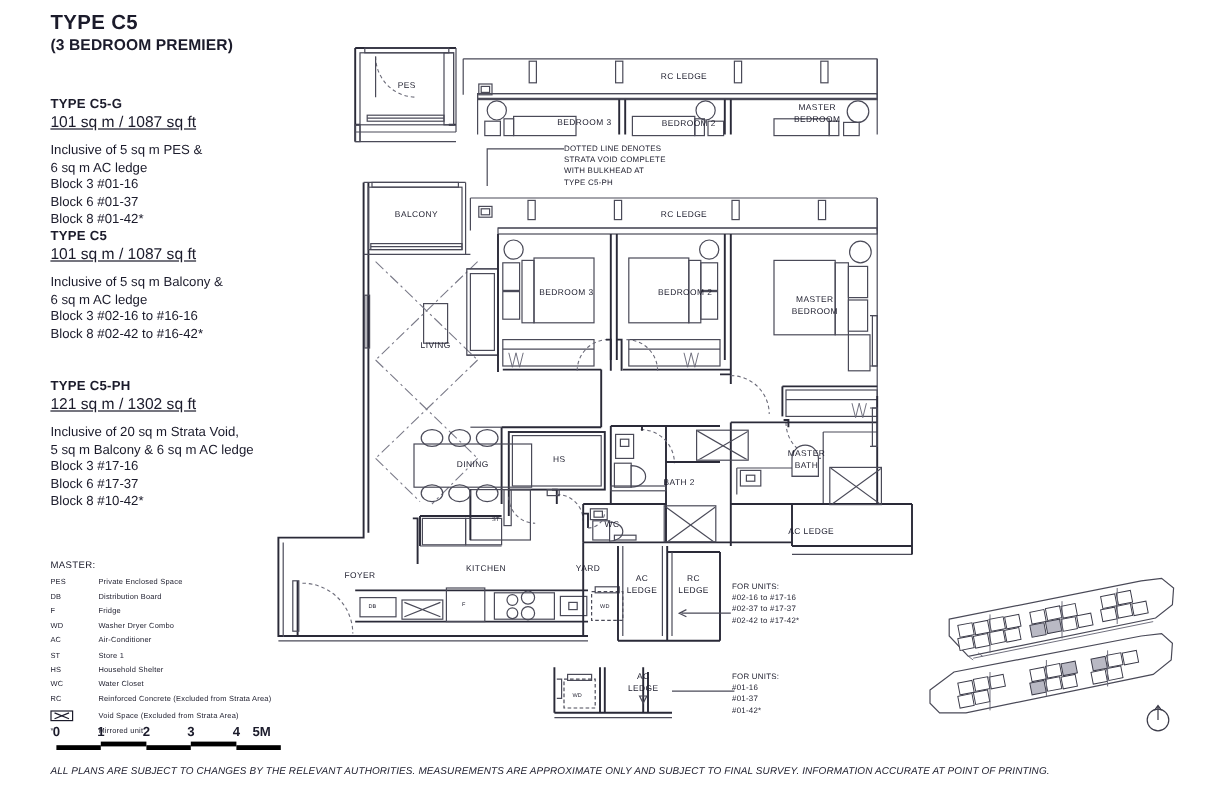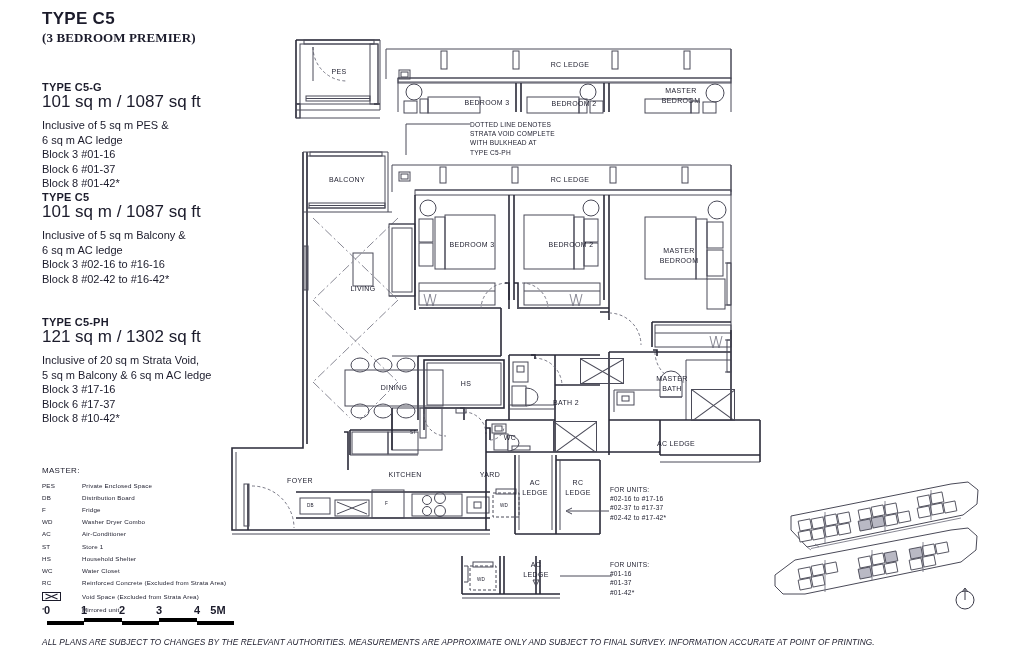--- a/index.html
+++ b/index.html
@@ -7,25 +7,25 @@
     width:1024px;height:659px;position:relative;overflow:hidden;
     font-family:"Liberation Sans", sans-serif;
     color:#1b1b2b;
     -webkit-font-smoothing:antialiased;
   }
   .abs{position:absolute;}
 
   
   #title-block{left:42px;top:8px;width:250px;}
   .t-main{font-size:17px;font-weight:bold;letter-spacing:.3px;line-height:21px;}
-  .t-sub{font-size:13px;font-weight:bold;letter-spacing:.1px;line-height:18px;font-family:Liberation Serif, serif;}
+  .t-sub{font-size:13px;font-weight:bold;letter-spacing:.1px;line-height:18px;}
 
   .variant{margin-top:12px;}
   .v-head{font-size:11px;font-weight:bold;letter-spacing:.2px;line-height:14px;}
-  .v-area{font-size:17px;line-height:15px;}
+  .v-area{font-size:13px;line-height:15px;text-decoration:underline;}
   .v-note{font-size:11px;line-height:14.5px;}
 
   #var-g{left:42px;top:68px;width:250px;}
   #var-c5{left:42px;top:178px;width:250px;}
   #var-ph{left:42px;top:303px;width:250px;}
 
   
   #legend{left:42px;top:466px;width:215px;}
   #legend .lg-title{font-size:8px;letter-spacing:.3px;margin-bottom:4px;}
   .lg-row{display:flex;align-items:center;height:12.2px;}

